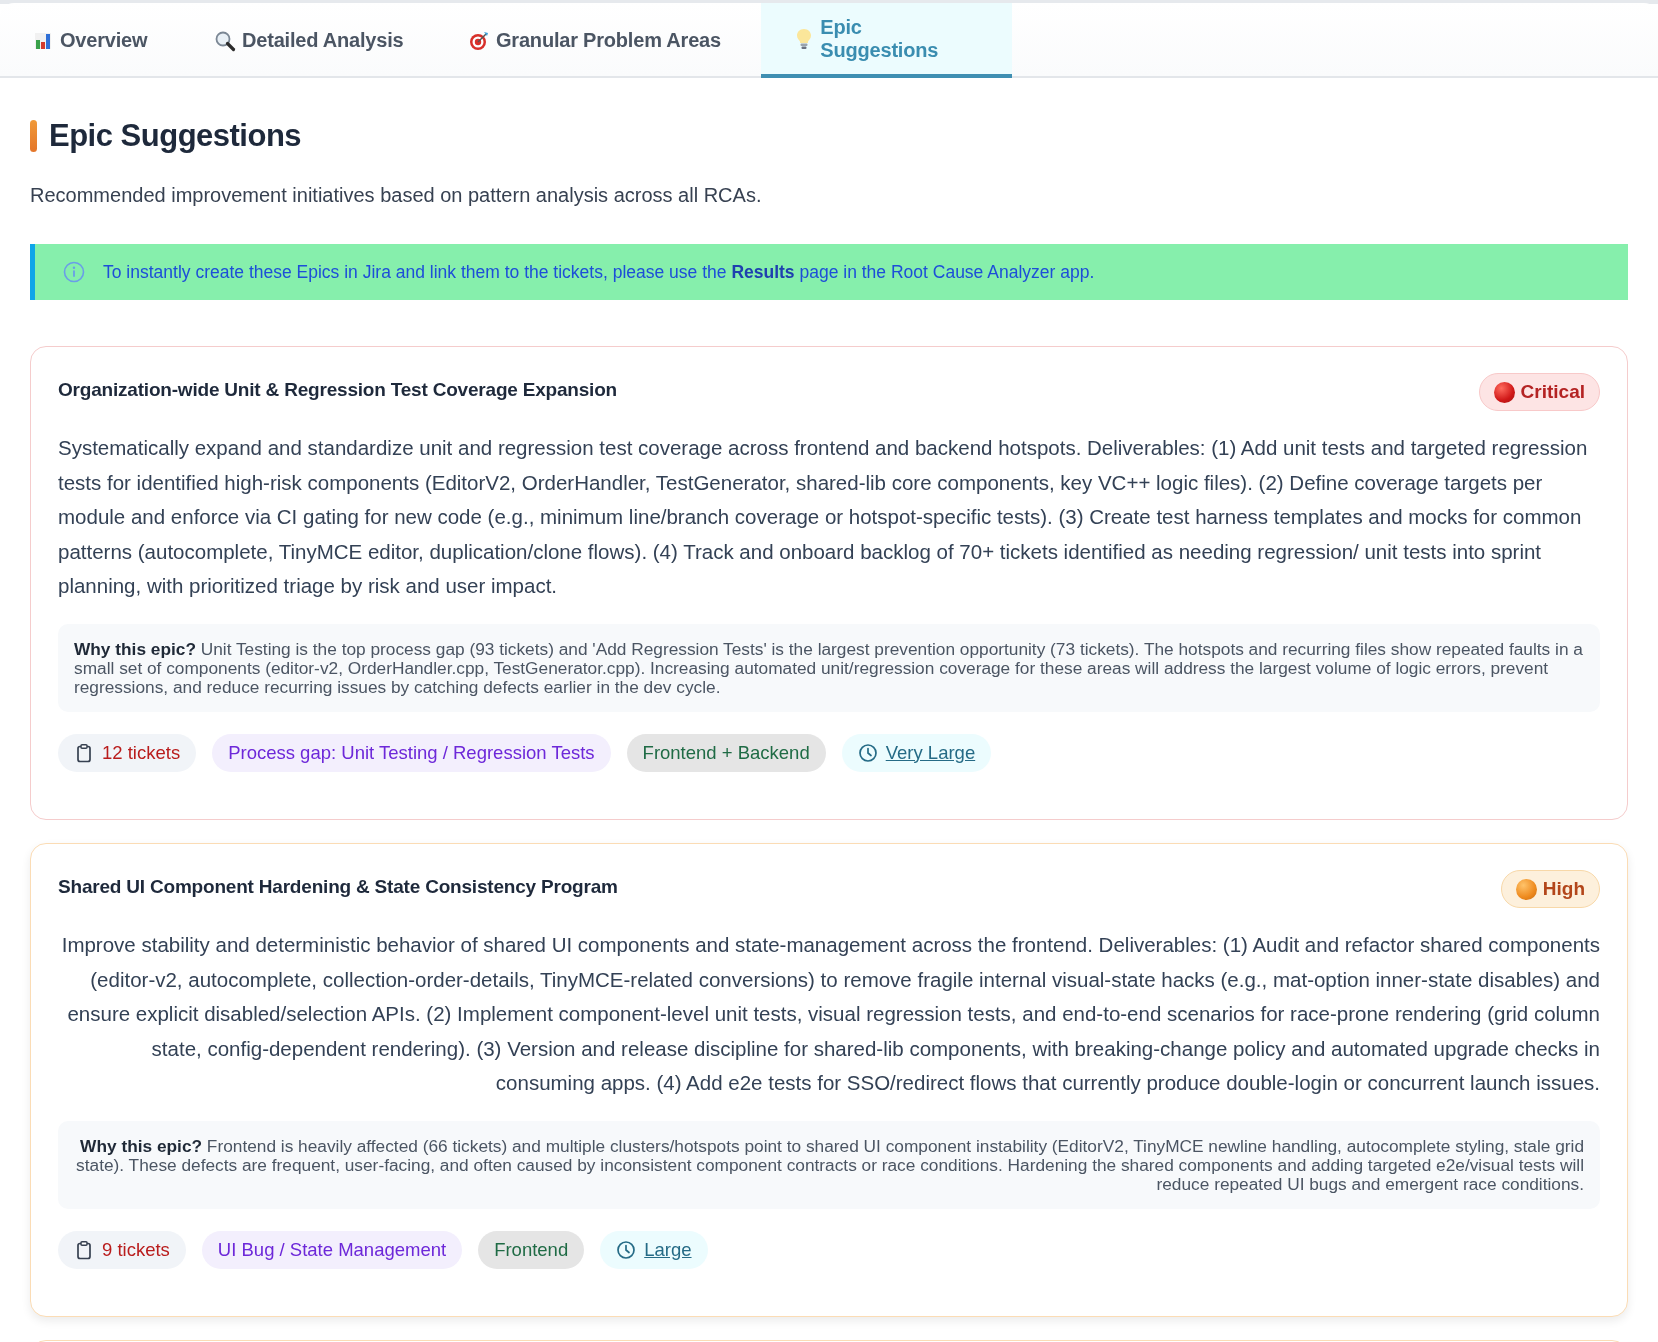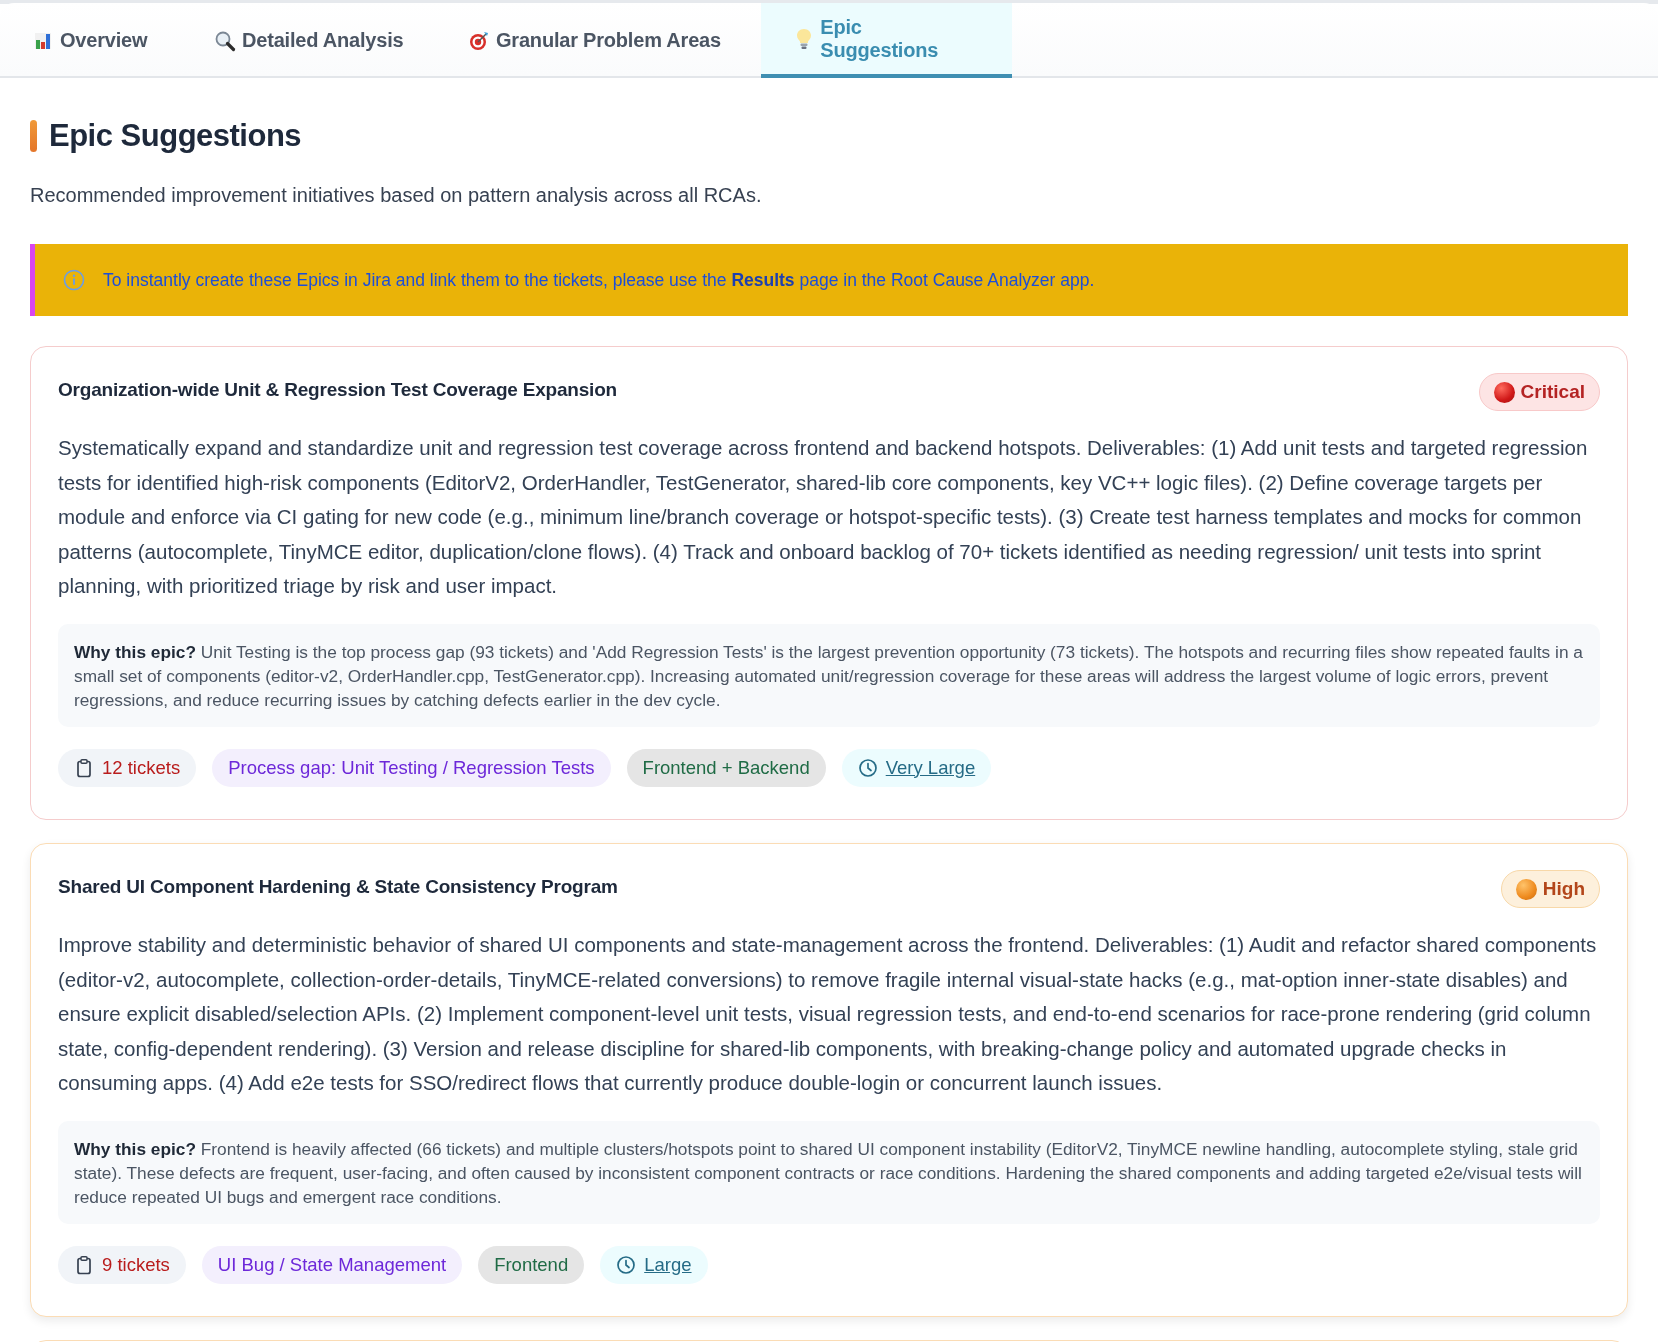--- a/index.html
+++ b/index.html
@@ -20,52 +20,52 @@
   }
   .tab .ico { width: 22px; height: 22px; margin-right: 6px; display: inline-flex; align-items: center; justify-content: center; }
   .tab.active { background: #ecfcfe; color: #3a8db0; border-bottom: 4px solid #3f8fb2; height: 75px; }
 
   .title-wrap { position: absolute; left: 30px; top: 118px; display: flex; align-items: center; }
   .title-bar { width: 7px; height: 32px; border-radius: 4px; background: linear-gradient(#f09a3a, #e4762a); margin-right: 12px; }
   .page-title { font-size: 31px; font-weight: bold; color: #1e293b; letter-spacing: -0.5px; }
   .subtitle { position: absolute; left: 30px; top: 184px; font-size: 20px; color: #374151; }
 
   .info {
-    position: absolute; left: 30px; top: 244px; width: 1598px; height: 72px;
-    background: #eab308; border-left: 5px solid #d946ef;
+    position: absolute; left: 30px; top: 244px; width: 1598px; height: 56px;
+    background: #86efac; border-left: 5px solid #0ea5e9;
     display: flex; align-items: center; padding-left: 28px;
     font-size: 17.5px; color: #1d4ed8;
   }
   .info .ico { width: 22px; height: 22px; margin-right: 18px; }
   .info b { font-weight: bold; color: #1e40af; }
 
   .card {
     position: absolute; left: 30px; width: 1598px; background: #fff;
     border-radius: 16px; padding: 0 27px;
   }
   .card.c1 { top: 346px; height: 474px; border: 1.5px solid #f5cccc; }
-  .card.c2 { top: 843px; height: 474px; border: 1.5px solid #fbdcb5; box-shadow: 0 4px 10px rgba(0,0,0,0.08); }
+  .card.c2 { top: 843px; height: 474px; border: 1.5px solid #fbdcb5; box-shadow: 0 4px 10px rgba(0,0,0,0.08); text-align: right; }
   .card.c3 { top: 1340px; height: 40px; border: 1.5px solid #fbdcb5; }
 
   .card-head { position: relative; height: 90px; }
   .card-title { position: absolute; left: 0; top: 32px; font-size: 19px; font-weight: bold; color: #1e293b; letter-spacing: -0.2px; }
   .badge {
     position: absolute; right: 0; top: 26px; height: 38px; border-radius: 19px;
     display: flex; align-items: center; padding: 0 14px 0 14px; font-size: 19px; font-weight: bold;
   }
   .badge .dot { width: 21px; height: 21px; border-radius: 50%; margin-right: 6px; }
   .badge.critical { background: #fde4e4; border: 1.5px solid #f8c9c9; color: #b42323; }
   .badge.critical .dot { background: radial-gradient(circle at 35% 30%, #ff6b5e, #d01818 60%, #a01010); }
   .badge.high { background: #fdf0dc; border: 1.5px solid #f8d8a8; color: #b3461a; }
   .badge.high .dot { background: radial-gradient(circle at 35% 30%, #ffc36a, #ee8a1e 60%, #c86a10); }
 
   .desc { font-size: 20.5px; line-height: 34.5px; color: #334155; margin-top: -6px; }
   .why {
     margin-top: 20px; background: #f7f9fb; border-radius: 10px; padding: 16px 16px 15px 16px;
-    font-size: 17.3px; line-height: 24px; color: #4b5563;
+    font-size: 17.3px; line-height: 19px; color: #4b5563;
   }
   .why b { color: #1f2937; font-weight: bold; }
   .chips { display: flex; gap: 16px; margin-top: 22px; }
   .chip {
     height: 38px; border-radius: 19px; display: flex; align-items: center; padding: 0 16px;
     font-size: 18.5px; white-space: nowrap;
   }
   .chip .ico { width: 20px; height: 20px; margin-right: 8px; }
   .chip.gray { background: #f1f4f8; color: #b91c1c; }
   .chip.purple { background: #f3effd; color: #6d28d9; }

